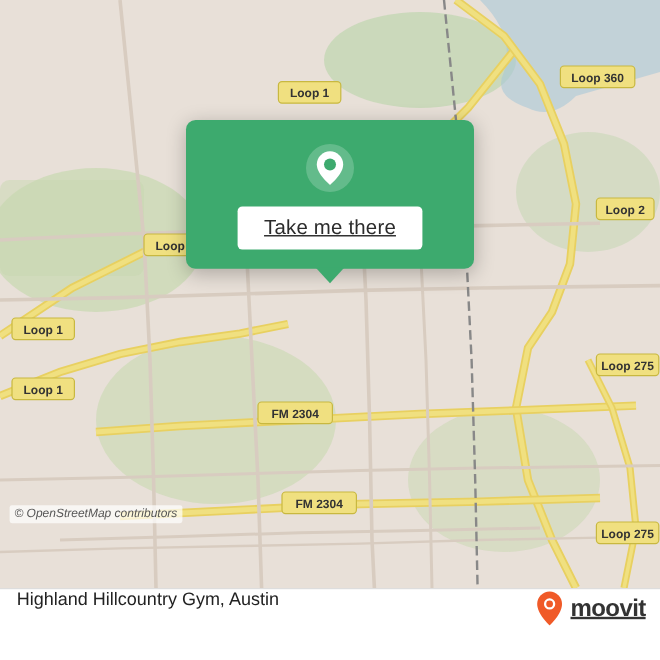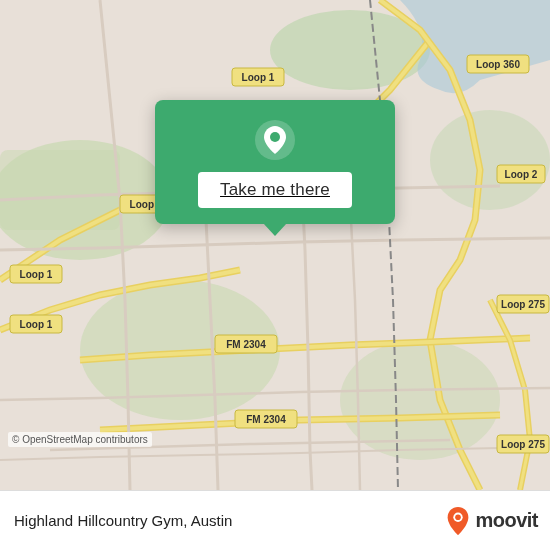--- a/index.html
+++ b/index.html
@@ -74,36 +74,37 @@
       cursor: pointer;
       letter-spacing: 0.01em;
     }
 
     
     #bottom-bar {
       width: 550px;
       height: 60px;
       background: white;
       display: flex;
-      align-items: center;
+      align-items: flex-start;
       justify-content: space-between;
       padding: 0 12px 0 14px;
       border-top: 1px solid #ddd;
       position: relative;
     }
 
     #attribution {
       font-size: 10px;
       color: #555;
       position: absolute;
-      bottom: 43px;
+      bottom: 54px;
       left: 8px;
       background: rgba(255,255,255,0.7);
       padding: 2px 4px;
       border-radius: 2px;
+      font-style: italic;
     }
 
     #place-label {
       font-size: 15px;
       font-weight: 500;
       color: #222;
     }
 
     #moovit-logo {
       display: flex;
@@ -114,20 +115,21 @@
     #moovit-pin {
       width: 28px;
       height: 32px;
     }
 
     #moovit-text {
       font-size: 20px;
       font-weight: 700;
       color: #333;
       letter-spacing: -0.5px;
+      text-decoration: underline;
     }
   </style>
 </head>
 <body>
 
 <div id="map-container">
   <svg id="map-svg" viewBox="0 0 550 490" xmlns="http://www.w3.org/2000/svg">
 
     <rect width="550" height="490" fill="#e8e0d8"></rect>
 

